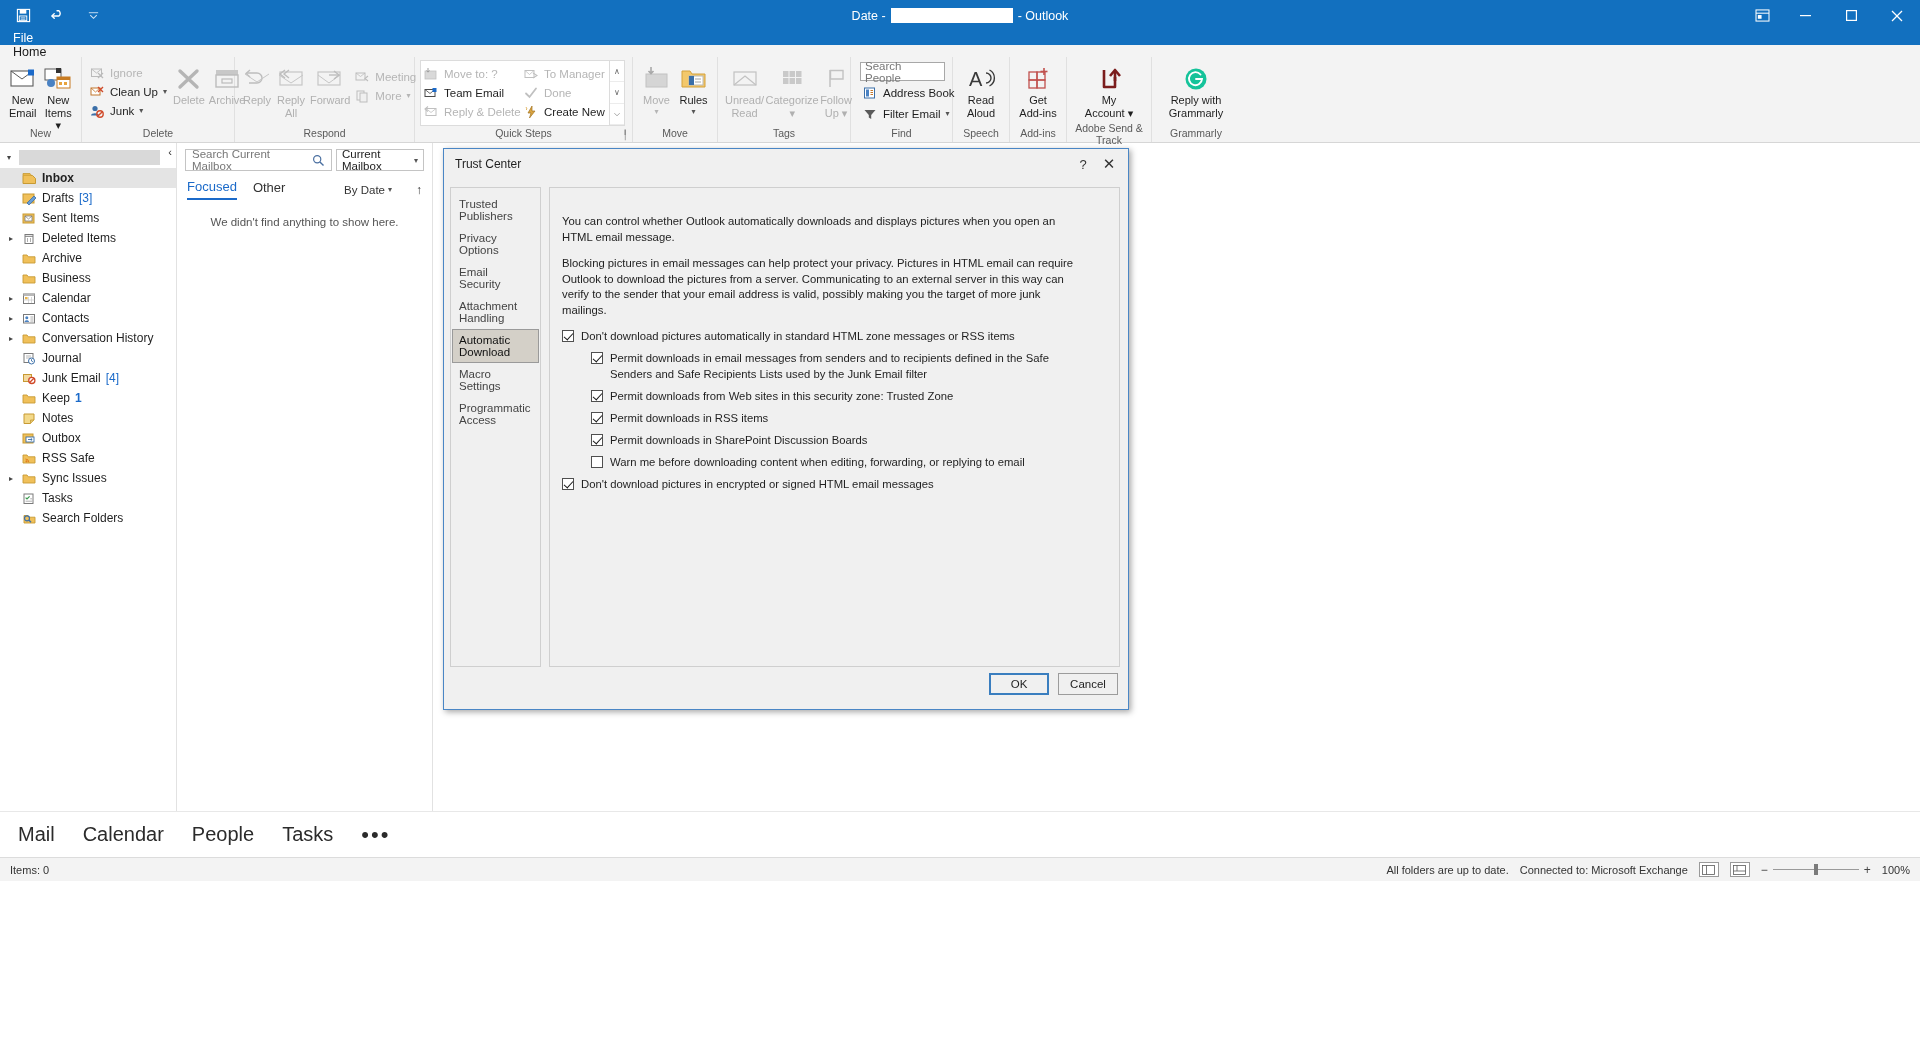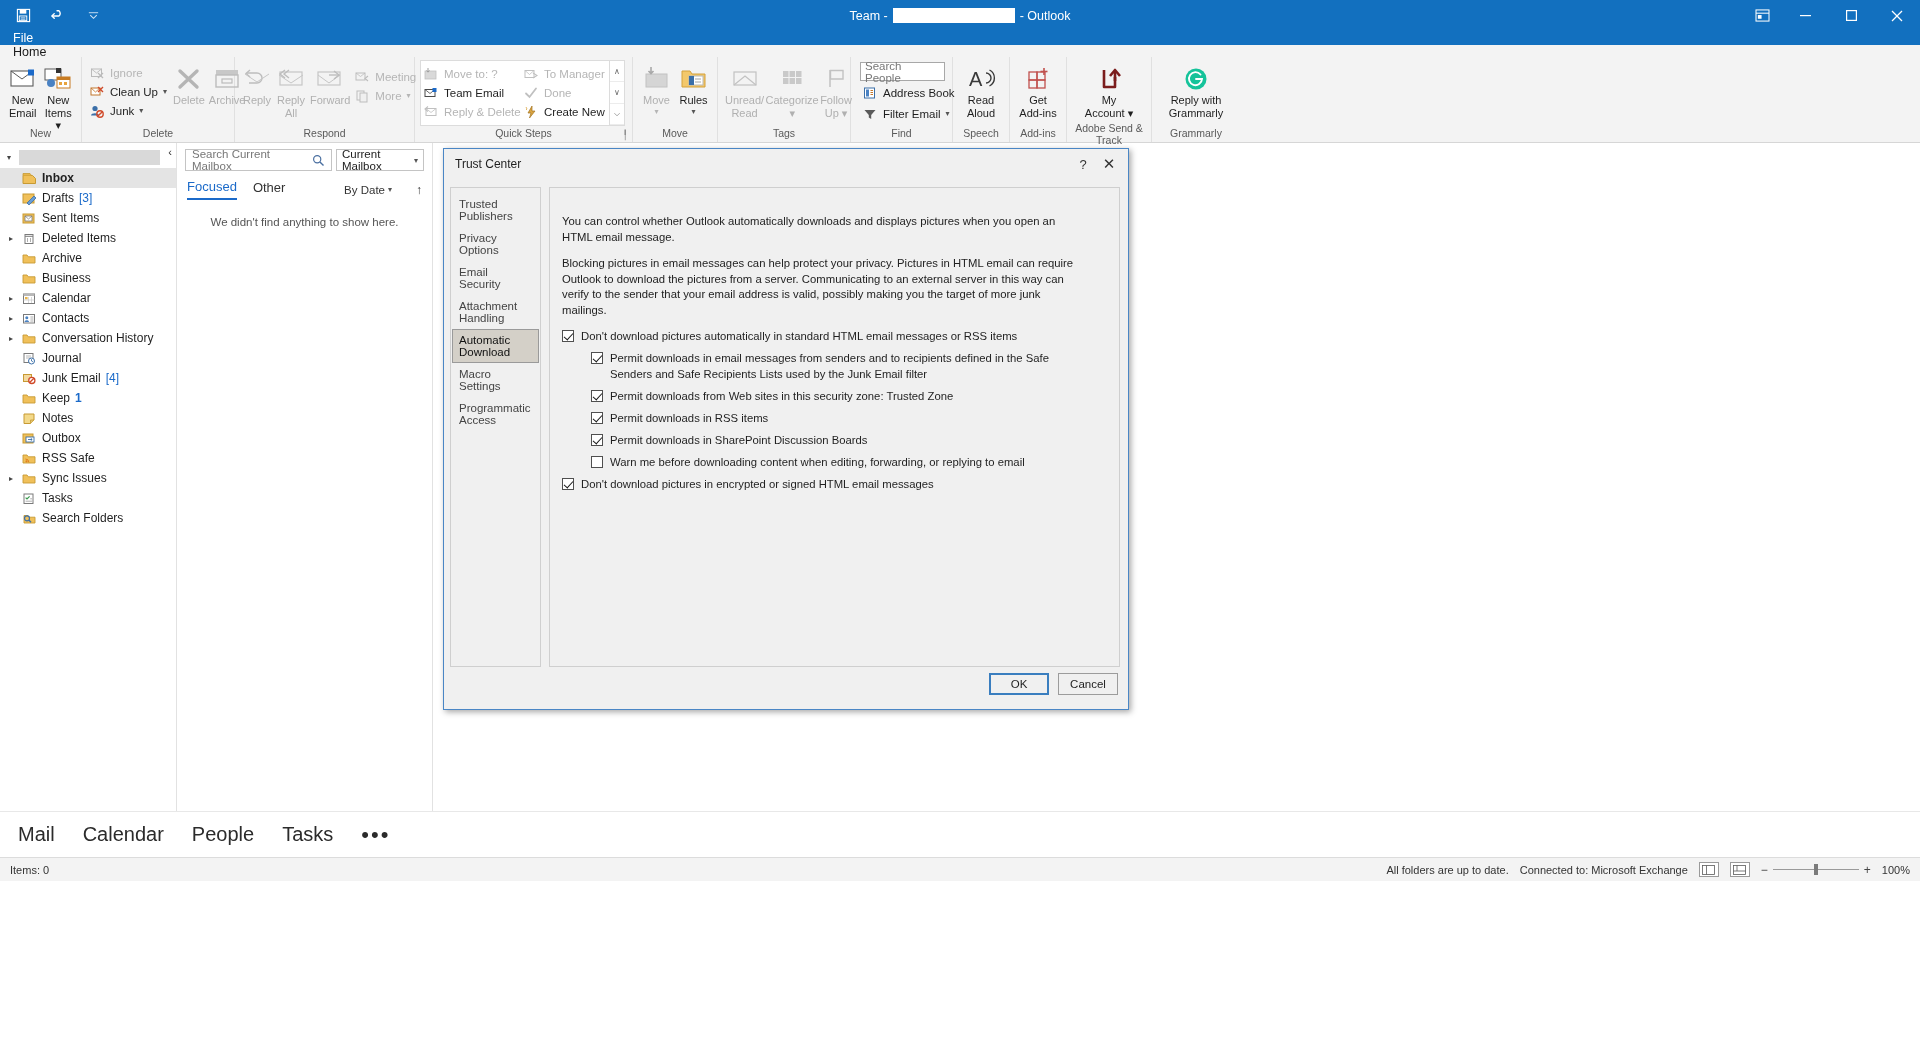--- a/index.html
+++ b/index.html
@@ -167,21 +167,21 @@
         </svg>
     </div>
     <div class="qat-btn">
       <svg width="13" height="13" viewBox="0 0 14 14">
           <line x1="2" y1="4" x2="12" y2="4" stroke="#cfe3f5" stroke-width="1"></line>
           <path d="M3.5 6.5 L7 10 L10.5 6.5" fill="none" stroke="#cfe3f5" stroke-width="1.2"></path>
         </svg>
     </div>
   </div>
   <div class="title-center">
-    <span>Team -</span>
+    <span>Date -</span>
     <span class="title-redact"></span>
     <span>- Outlook</span>
   </div>
   <div class="win-ctrls">
     <div class="win-btn ribbon-opt">
       <svg width="15" height="13" viewBox="0 0 16 14">
           <rect x="1" y="1" width="14" height="12" fill="none" stroke="#fff" stroke-width="1.1"></rect>
           <line x1="1" y1="4.5" x2="15" y2="4.5" stroke="#fff" stroke-width="1.1"></line>
           <rect x="3" y="6.5" width="4" height="4" fill="#fff"></rect>
         </svg>
@@ -906,21 +906,21 @@
       <div class="navitem">Macro Settings</div>
       <div class="navitem">Programmatic Access</div>
     </div>
 
     <div class="dlg-content">
       <div class="para">You can control whether Outlook automatically downloads and displays pictures when you open an HTML email message.</div>
       <div class="para">Blocking pictures in email messages can help protect your privacy. Pictures in HTML email can require Outlook to download the pictures from a server. Communicating to an external server in this way can verify to the sender that your email address is valid, possibly making you the target of more junk mailings.</div>
 
       <div class="cbrow">
         <span class="cb checked"></span>
-        <span class="cblabel">Don't download pictures automatically in standard HTML email messages or RSS items</span>
+        <span class="cblabel">Don't download pictures automatically in standard HTML zone messages or RSS items</span>
       </div>
 
       <div class="cbrow indent">
         <span class="cb checked"></span>
         <span class="cblabel">Permit downloads in email messages from senders and to recipients defined in the Safe Senders and Safe Recipients Lists used by the Junk Email filter</span>
       </div>
 
       <div class="cbrow indent">
         <span class="cb checked"></span>
         <span class="cblabel">Permit downloads from Web sites in this security zone: Trusted Zone</span>

